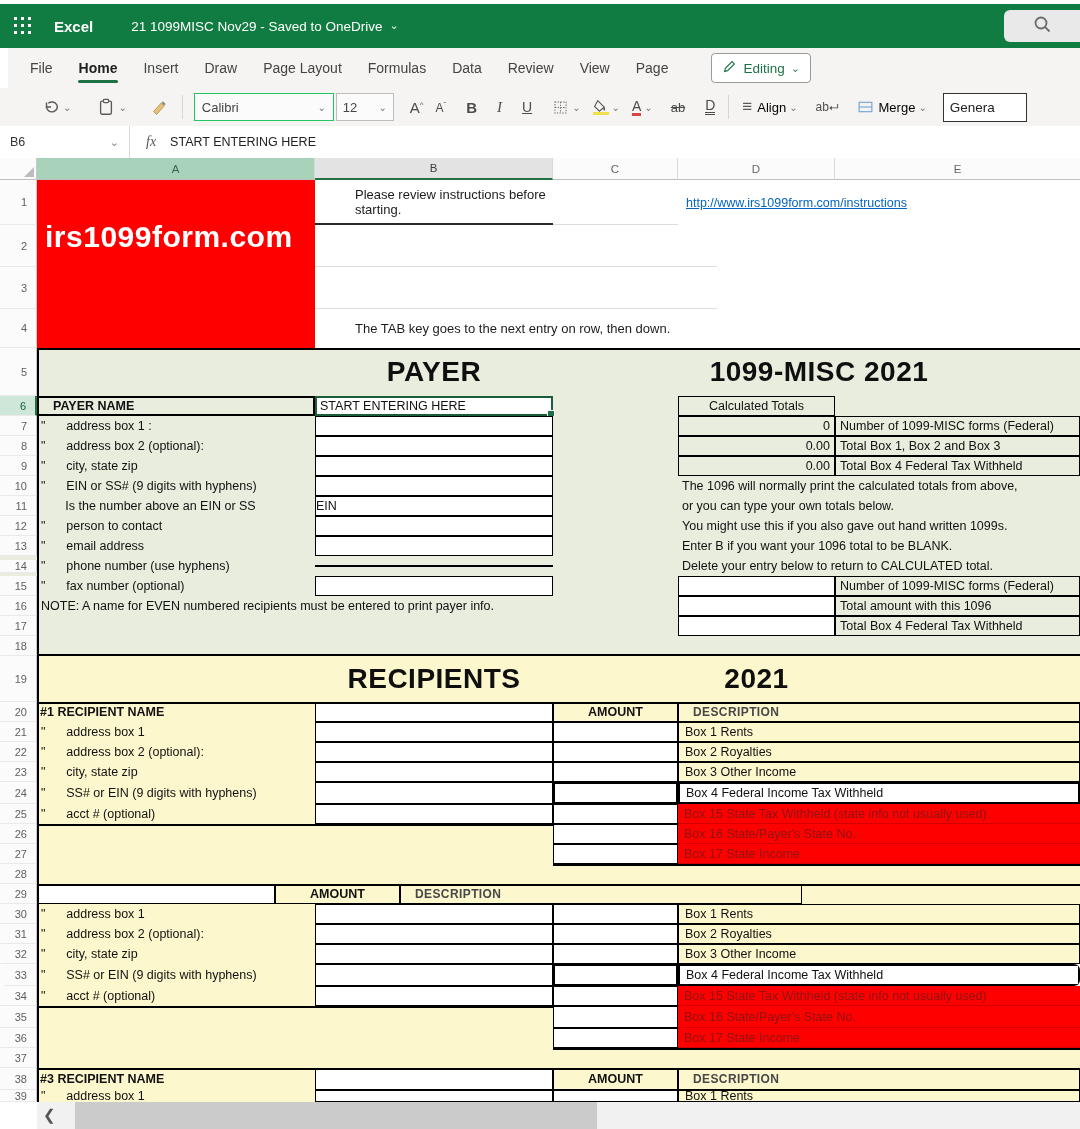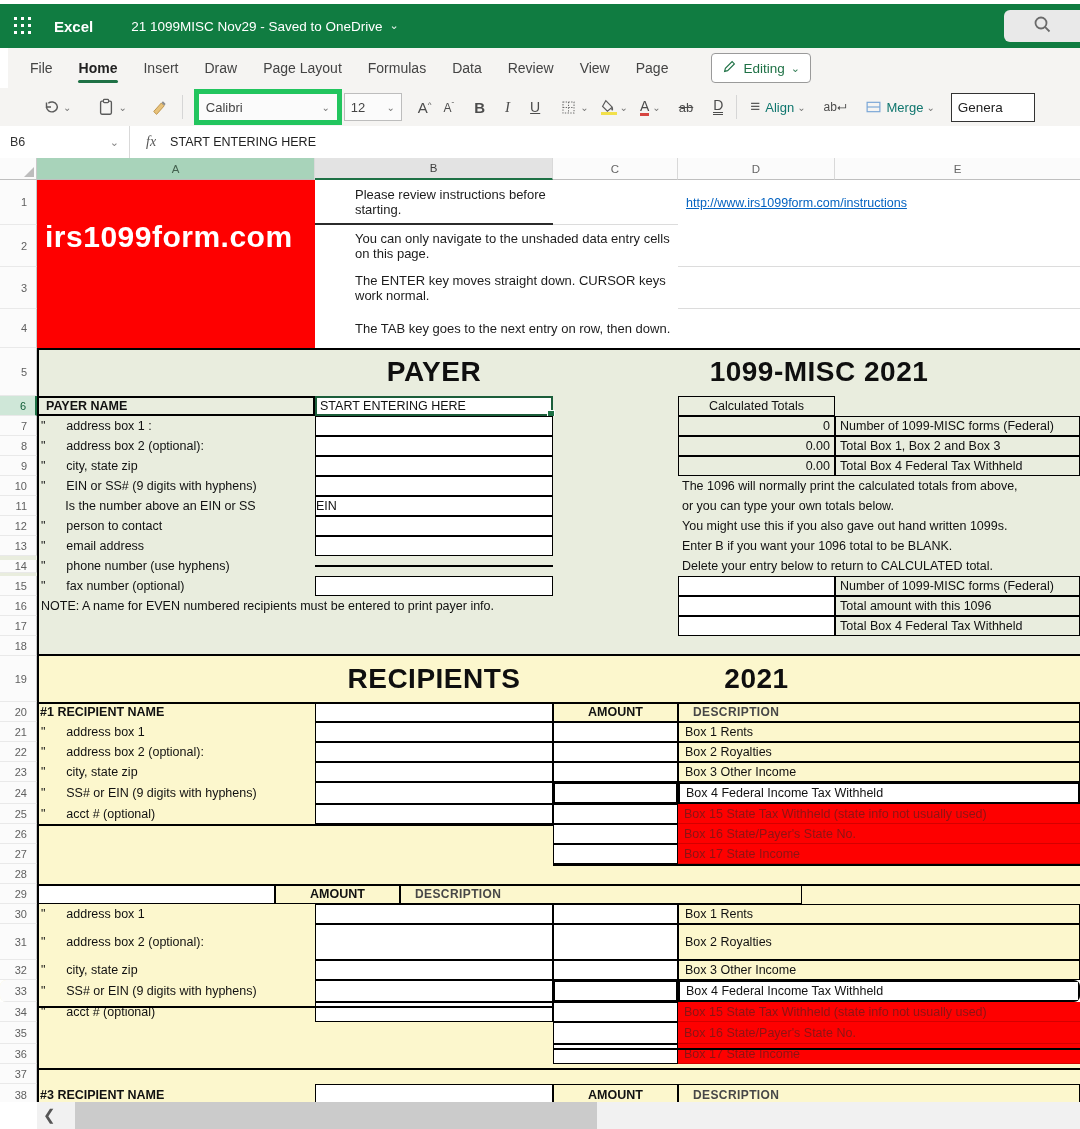--- a/index.html
+++ b/index.html
@@ -29,37 +29,37 @@
     background:#1E7145;border-radius:2px;}
   .editing-btn{margin-left:30px;border:1px solid #9a9a9a;border-radius:4px;background:#fff;
     height:28px;display:flex;align-items:center;gap:6px;padding:0 10px;color:#1E7145;font-size:13.5px;cursor:pointer;}
   
   .ribbon{position:absolute;top:88px;left:0;width:1080px;height:38px;background:#F5F4F2;
     border-bottom:1px solid #E1E1E1;display:flex;align-items:center;color:#555;overflow:hidden;}
   .rb{display:flex;align-items:center;gap:2px;padding:0 6px;cursor:pointer;flex:none;}
   .rb svg{display:block;}
   .rchev{font-size:10px;color:#777;margin-left:1px;}
   .rdiv{width:1px;height:24px;background:#D6D6D6;margin:0 7px;flex:none;}
-  .fontbox{width:124px;height:26px;border:5px solid #22c55e;background:#FBFBFB;display:flex;
+  .fontbox{width:124px;height:26px;border:1px solid #22c55e;background:#FBFBFB;display:flex;
     align-items:center;justify-content:space-between;padding:0 7px;font-size:13px;color:#444;margin-left:4px;cursor:pointer;flex:none;}
   .sizebox{width:44px;height:26px;border:1px solid #BDBDBD;background:#FBFBFB;display:flex;
     align-items:center;justify-content:space-between;padding:0 6px;font-size:13px;color:#444;margin-left:2px;cursor:pointer;flex:none;}
   .glyph{font-size:14px;color:#4c4c4c;}
   .g-bold{font-weight:bold;font-size:15px;}
   .g-italic{font-style:italic;font-family:"Liberation Serif",serif;font-size:15px;}
   .g-under{text-decoration:underline;font-size:14px;}
   .g-strike{text-decoration:line-through;font-size:13px;}
   .g-dunder{border-bottom:3px double #4c4c4c;line-height:13px;font-size:14px;}
   .g-grow{font-size:15px;}
   .g-grow sup,.g-shrink sup{font-size:8px;}
   .g-shrink{font-size:12px;}
   .fontcolorA{font-size:14px;color:#4c4c4c;border-bottom:3px solid #D64541;line-height:14px;}
   .fillbar{border-bottom:3px solid #F2E04B;line-height:14px;}
   .align-lines{font-size:17px;color:#5a5a5a;}
-  .rlabel{font-size:13px;color:#0f766e;margin-left:3px;}
+  .rlabel{font-size:13px;color:#000000;margin-left:3px;}
   .numfmt{width:70px;height:27px;border:1.5px solid #333;background:#fff;display:flex;align-items:center;
     padding:0 6px;font-size:13.5px;color:#222;margin-left:10px;flex:none;}
   .wrap-ic{font-size:12px;color:#4c4c4c;}
   
   .fbar{position:absolute;top:126px;left:0;width:1080px;height:32px;background:#fff;
     border-bottom:1px solid #D8D8D8;display:flex;align-items:center;}
   .namebox{width:130px;height:100%;border-right:1px solid #D9D9D9;display:flex;align-items:center;
     justify-content:space-between;padding:0 10px;box-sizing:border-box;font-size:12.5px;color:#333;cursor:pointer;}
   .namebox .tb-chev{color:#777;}
   .fxmark{font-style:italic;font-family:"Liberation Serif",serif;font-size:14px;color:#555;
@@ -92,21 +92,21 @@
   .cell{box-sizing:border-box;flex:none;display:flex;align-items:center;overflow:hidden;
     font-size:12.5px;color:#111;cursor:cell;}
   .k-p{}
   .k-redc{background:#FE0000;}
   .k-txt{padding-left:40px;font-size:13px;color:#1c1c1c;}
   .k-g{border-bottom:1px solid #DCDCDC;}
   .bbk{border-bottom:2px solid #2b2b2b;}
   .k-link{color:#0563C1;text-decoration:underline;padding-left:8px;font-size:12.5px;}
   .k-big{font-weight:bold;font-size:28px;justify-content:center;color:#0f0f0f;letter-spacing:.5px;}
   .shift{padding-right:120px;}
-  .k-box{border:2px solid #000;font-weight:bold;padding-left:7px;}
+  .k-box{border:2px solid #000;font-weight:bold;padding-left:14px;}
   .k-lbl{white-space:pre;padding-left:4px;}
   .k-lblb{font-weight:bold;padding-left:3px;}
   .k-inp{background:#fff;border:1px solid #000;}
   .k-inpT{background:#fff;border:2.5px solid #000;}
   .k-inpD{background:#fff;border:1px solid #000;}
   .k-sel{background:#fff;border:2px solid #1B5E3A;padding-left:3px;position:relative;overflow:visible;}
   .k-sel::after{content:"";position:absolute;right:-4px;bottom:-4px;width:6px;height:6px;
     background:#1E7145;border:1px solid #fff;z-index:5;}
   .k-val{border:1px solid #000;justify-content:flex-end;padding-right:4px;}
   .k-vtxt{border:1px solid #000;padding-left:4px;}
@@ -307,27 +307,25 @@
       <div class="srow bg-w" style="height: 45px;">
         <div class="rhdr">1</div>
         <div class="cell k-redc" style="width: 278px;"></div>
         <div class="cell k-txt bbk" style="width: 238px;">Please review instructions before starting.</div>
         <div class="cell k-g" style="width: 125px;"></div>
         <div class="cell k-link g" style="width: 402px;">http://www.irs1099form.com/instructions</div>
       </div>
       <div class="srow bg-w" style="height: 42px;">
         <div class="rhdr">2</div>
         <div class="cell k-redc" style="width: 278px;"></div>
-        <div class="cell k-txt g" style="width: 363px;">You can only navigate to the unshaded data entry cells on this page.</div>
         <div class="cell k-g" style="width: 402px;"></div>
       </div>
       <div class="srow bg-w" style="height: 42px;">
         <div class="rhdr">3</div>
         <div class="cell k-redc" style="width: 278px;"></div>
-        <div class="cell k-txt g" style="width: 363px;">The ENTER key moves straight down. CURSOR keys work normal.</div>
         <div class="cell k-g" style="width: 402px;"></div>
       </div>
       <div class="srow bg-w" style="height: 39px;">
         <div class="rhdr">4</div>
         <div class="cell k-redc" style="width: 278px;"></div>
         <div class="cell k-txt" style="width: 363px;">The TAB key goes to the next entry on row, then down.</div>
         <div class="cell k-p" style="width: 402px;"></div>
       </div>
       <div class="srow bg-g" style="height: 48px;">
         <div class="rhdr">5</div>
@@ -501,21 +499,21 @@
         <div class="cell k-amt" style="width: 125px;">AMOUNT</div>
         <div class="cell k-dsch" style="width: 402px;">DESCRIPTION</div>
       </div>
       <div class="srow bg-y" style="height: 20px;">
         <div class="rhdr">30</div>
         <div class="cell k-lbl" style="width: 278px;">"      address box 1</div>
         <div class="cell k-inp" style="width: 238px;"></div>
         <div class="cell k-inp" style="width: 125px;"></div>
         <div class="cell k-dsc" style="width: 402px;">Box 1 Rents</div>
       </div>
-      <div class="srow bg-y" style="height: 36px;">
+      <div class="srow bg-y" style="height: 20px;">
         <div class="rhdr">31</div>
         <div class="cell k-lbl" style="width: 278px;">"      address box 2 (optional):</div>
         <div class="cell k-inp" style="width: 238px;"></div>
         <div class="cell k-inp" style="width: 125px;"></div>
         <div class="cell k-dsc" style="width: 402px;">Box 2 Royalties</div>
       </div>
       <div class="srow bg-y" style="height: 20px;">
         <div class="rhdr">32</div>
         <div class="cell k-lbl" style="width: 278px;">"      city, state zip</div>
         <div class="cell k-inp" style="width: 238px;"></div>
@@ -552,21 +550,21 @@
         <div class="rhdr">37</div>
         <div class="cell k-p" style="width: 1043px;"></div>
       </div>
       <div class="srow bg-y" style="height: 22px;">
         <div class="rhdr">38</div>
         <div class="cell k-lblb" style="width: 278px;">#3 RECIPIENT NAME</div>
         <div class="cell k-inp" style="width: 238px;"></div>
         <div class="cell k-amt" style="width: 125px;">AMOUNT</div>
         <div class="cell k-dsch" style="width: 402px;">DESCRIPTION</div>
       </div>
-      <div class="srow bg-y" style="height: 12px; border-radius: 6px;">
+      <div class="srow bg-y" style="height: 12px;">
         <div class="rhdr">39</div>
         <div class="cell k-lbl" style="width: 278px;">"      address box 1</div>
         <div class="cell k-inp" style="width: 238px;"></div>
         <div class="cell k-inp" style="width: 125px;"></div>
         <div class="cell k-dsc" style="width: 402px;">Box 1 Rents</div>
       </div>
     </div>
 
   <div class="red-banner">irs1099form.com</div>
 

